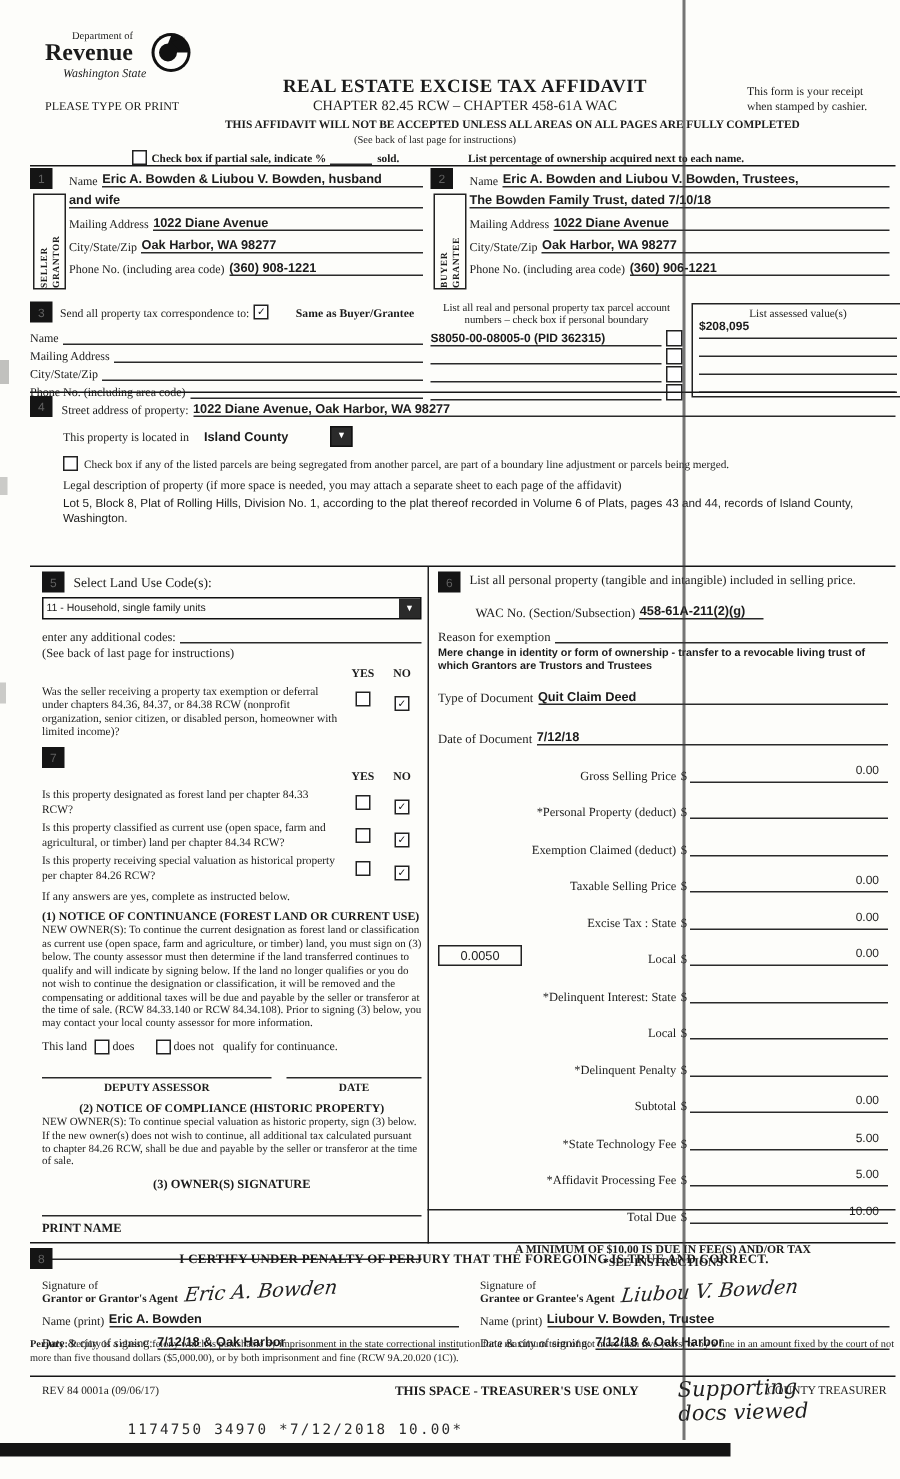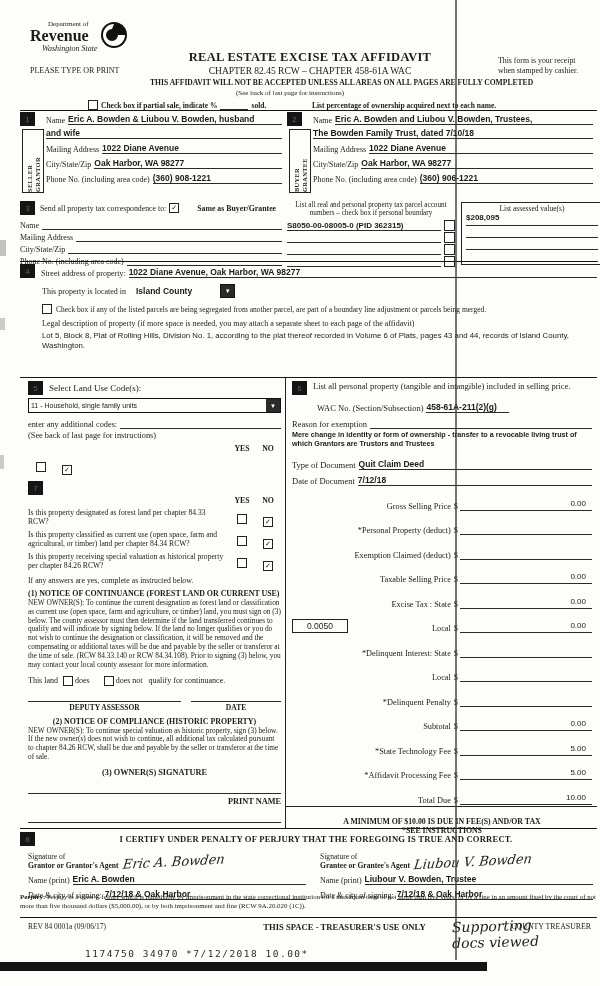--- a/index.html
+++ b/index.html
@@ -233,20 +233,21 @@
         <span class="line"></span>
       </div>
       <div style="font-size:8.3px;margin-top:2px;">(See back of last page for instructions)</div>
 
       <div class="qrow" style="margin-top:4px;">
         <span class="qtext"></span>
         <span class="ynh">YES</span>
         <span class="ynh">NO</span>
       </div>
       <div class="qrow">
+        <span class="qtext">Was the seller receiving a property tax exemption or deferral under chapters 84.36, 84.37, or 84.38 RCW (nonprofit organization, senior citizen, or disabled person, homeowner with limited income)?</span>
         <span class="qcb"><span class="cb"></span></span>
         <span class="qcb"><span class="cb">✓</span></span>
       </div>
 
       <div style="display:flex;align-items:center;margin-top:6px;">
         <div class="secnum">7</div>
       </div>
       <div class="qrow" style="margin-top:1px;">
         <span class="qtext"></span>
         <span class="ynh">YES</span>
@@ -289,21 +290,21 @@
         <div style="flex:1;">
           <div class="ul" style="height:1px;"></div>
           <div class="b" style="font-size:7.5px;text-align:center;margin-top:1px;">DATE</div>
         </div>
       </div>
 
       <div class="b" style="font-size:7.9px;text-align:center;margin-top:5px;">(2) NOTICE OF COMPLIANCE (HISTORIC PROPERTY)</div>
       <div style="font-size:7.35px;line-height:1.2;margin-top:1px;">NEW OWNER(S): To continue special valuation as historic property, sign (3) below. If the new owner(s) does not wish to continue, all additional tax calculated pursuant to chapter 84.26 RCW, shall be due and payable by the seller or transferor at the time of sale.</div>
       <div class="b" style="font-size:8.3px;text-align:center;margin-top:6px;">(3)  OWNER(S) SIGNATURE</div>
       <div class="ul" style="height:16px;"></div>
-      <div class="b" style="font-size:8.3px;text-align:right;margin-top:3px;">PRINT NAME</div>
+      <div class="b" style="font-size:8.3px;text-align:left;margin-top:3px;">PRINT NAME</div>
       <div class="ul" style="height:16px;"></div>
     </div>
 
     <div class="abs" style="left:272px;top:3px;width:300px;">
       <div style="display:flex;">
         <div class="secnum">6</div>
         <span style="font-size:8.5px;margin-left:6px;line-height:1.3;width:270px;">List all  personal property (tangible and intangible) included in selling price.</span>
       </div>
 
 
@@ -315,21 +316,21 @@
       <div class="fld" style="height:14px;margin-top:2px;">
         <span class="lbl" style="font-size:8.5px;">Reason for exemption</span>
         <span class="line"></span>
       </div>
       <div class="sans" style="font-size:7.2px;line-height:1.2;margin-top:2px;font-weight:bold;">Mere change in identity or form of ownership - transfer to a revocable living trust of which Grantors are Trustors and Trustees</div>
 
       <div class="fld" style="height:15px;margin-top:7px;">
         <span class="lbl" style="font-size:8.5px;">Type of Document</span>
         <span class="line val">Quit Claim Deed</span>
       </div>
-      <div class="fld" style="height:14px;margin-top:2px;">
+      <div class="fld" style="height:14px;margin-top:13px;">
         <span class="lbl" style="font-size:8.5px;">Date of Document</span>
         <span class="line val">7/12/18</span>
       </div>
 
       <div style="margin-top:4px;">
         <div class="feerow">
             <span class="rateslot"></span>
             <span class="feelbl">Gross Selling Price</span>
             <span class="cur">$</span>
             <span class="feeline"><span class="feeval">0.00</span></span>

